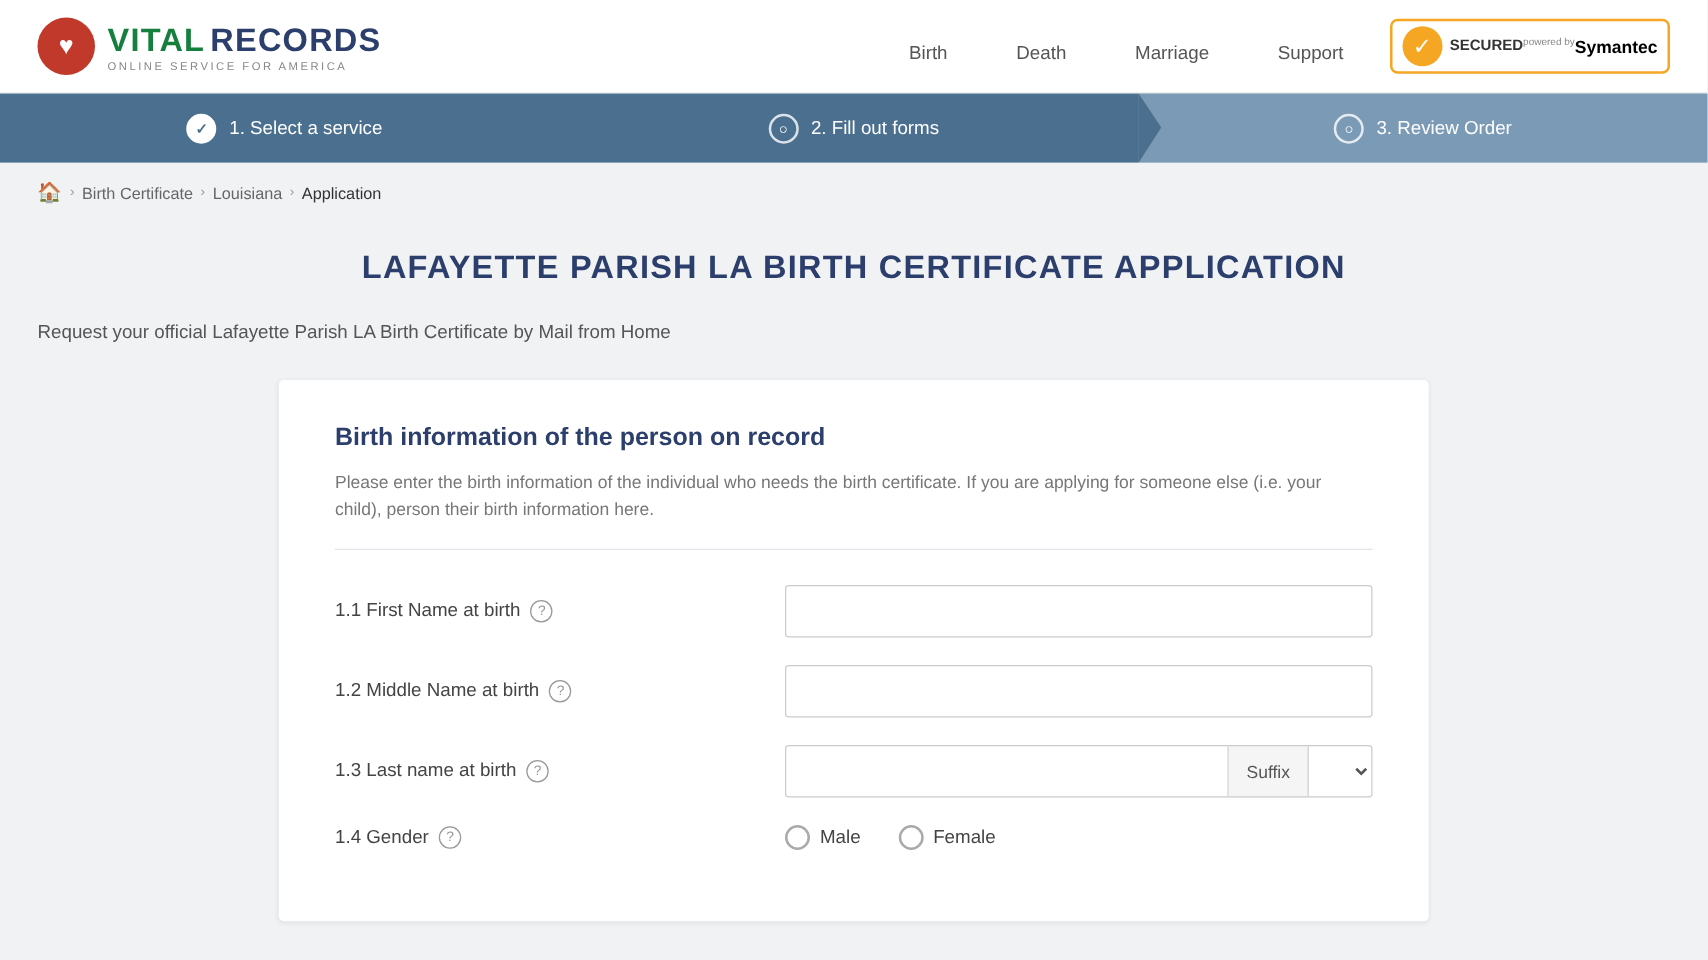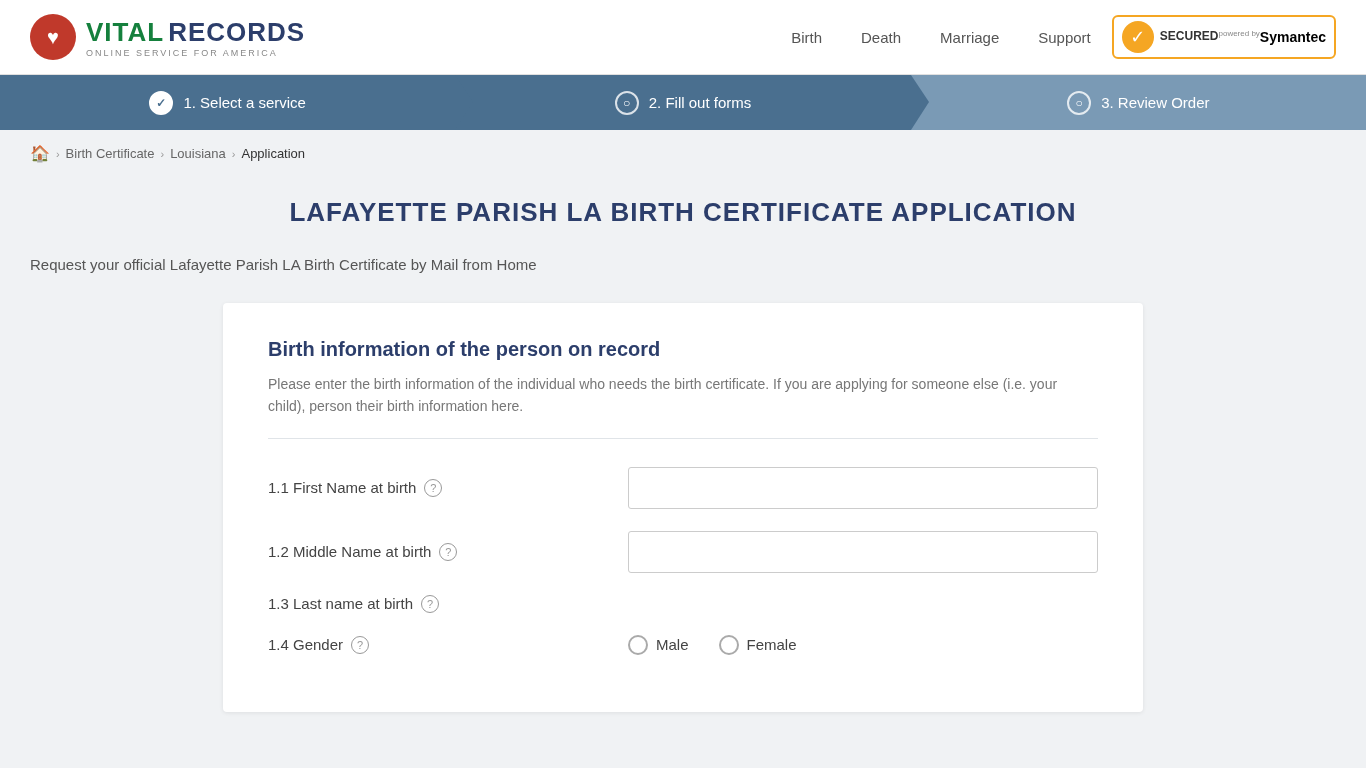--- a/index.html
+++ b/index.html
@@ -18,21 +18,21 @@
     .logo-wrap { display: flex; align-items: center; gap: 10px; }
     .logo-icon {
       width: 46px; height: 46px; background: #c0392b; border-radius: 50%;
       display: flex; align-items: center; justify-content: center;
       color: #fff; font-size: 20px; font-weight: bold;
     }
     .logo-vital { font-size: 26px; font-weight: 900; color: #15803d; letter-spacing: 1px; }
     .logo-records { font-size: 26px; font-weight: 900; color: #2c3e6b; letter-spacing: 1px; }
     .logo-sub { font-size: 9px; color: #888; letter-spacing: 2px; text-transform: uppercase; }
 
-    .nav { display: flex; align-items: center; gap: 3px; }
+    .nav { display: flex; align-items: flex-end; gap: 19px; }
     .nav-link {
       padding: 8px 18px; color: #555; font-size: 15px; cursor: pointer;
       text-decoration: none; border-radius: 3px;
     }
 
     .norton-badge {
       display: flex; align-items: center; justify-content: center;
       border: 2px solid #f5a623; border-radius: 6px; padding: 4px 8px;
       background: #fff; min-width: 90px;
     }
@@ -235,20 +235,31 @@
       <div class="field-input-wrap">
         <input type="text" class="text-input" style="">
       </div>
     </div>
 
     <div class="form-field">
       <div class="field-label">
         <span>1.3 Last name at birth</span>
         <span class="help-icon">?</span>
       </div>
+      <div class="field-input-wrap suffix-wrap">
+        <input type="text" class="text-input suffix-input" style="">
+        <div class="suffix-label">Suffix</div>
+        <select class="suffix-select">
+          <option value=""></option>
+          <option value="jr">Jr</option>
+          <option value="sr">Sr</option>
+          <option value="ii">II</option>
+          <option value="iii">III</option>
+        </select>
+      </div>
     </div>
 
     <div class="form-field">
       <div class="field-label">
         <span>1.4 Gender</span>
         <span class="help-icon">?</span>
       </div>
       <div class="field-input-wrap">
         <div class="radio-group">
           <label class="radio-label">

